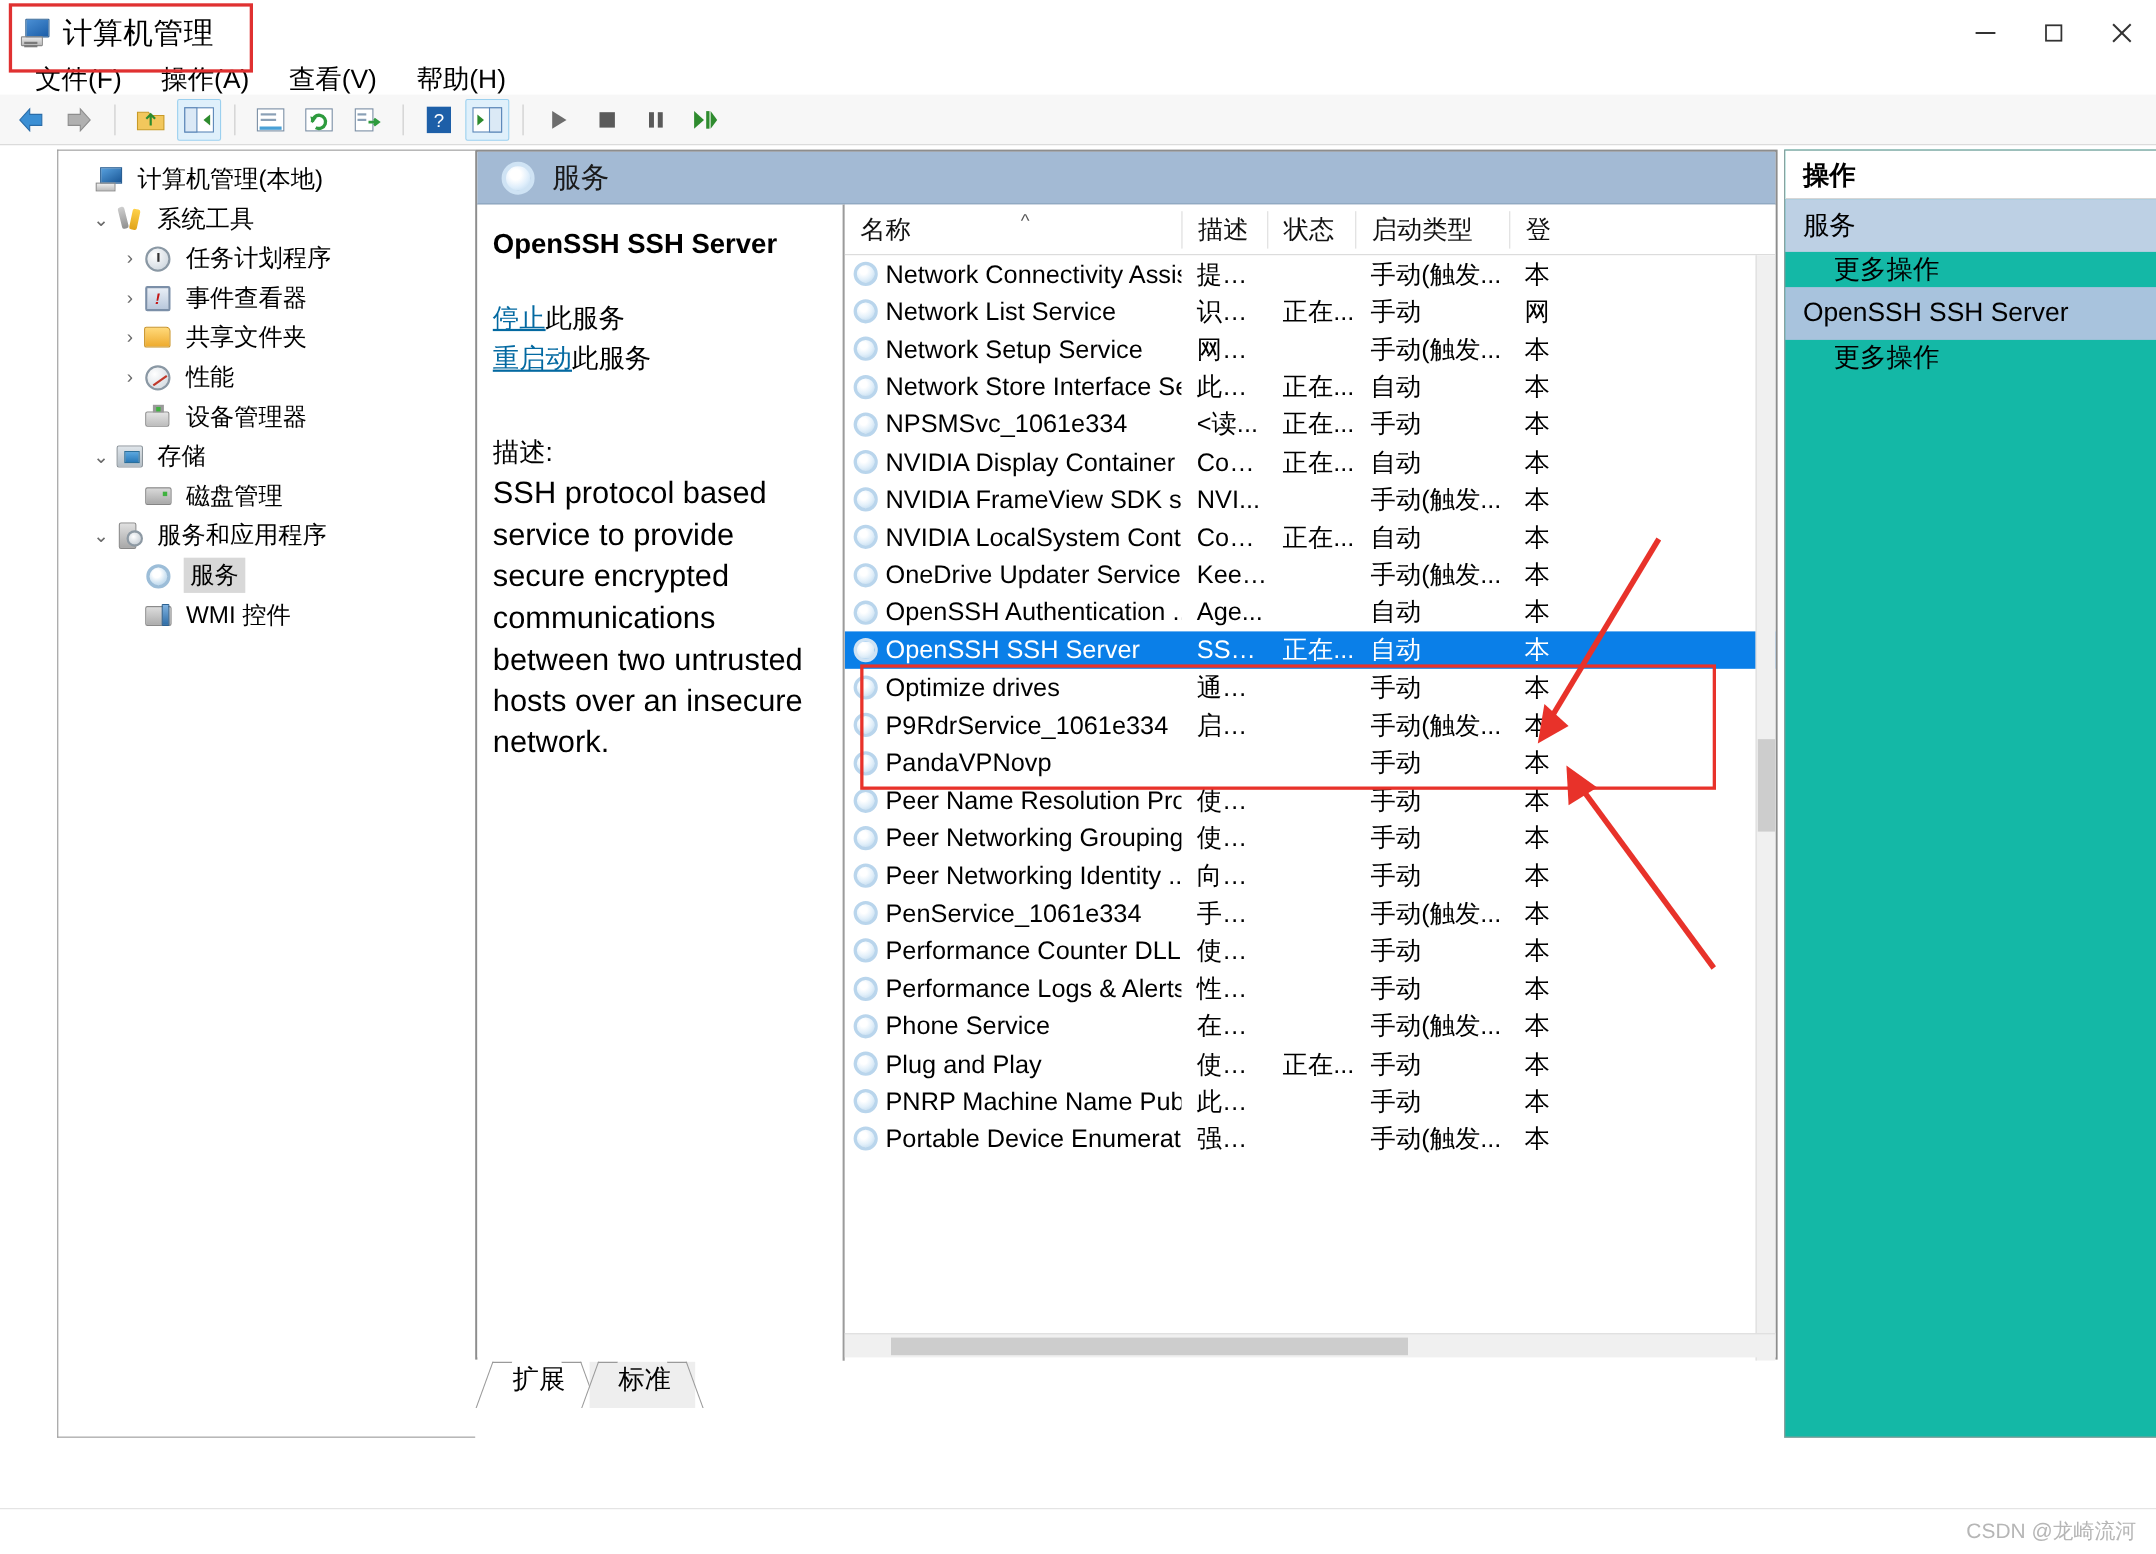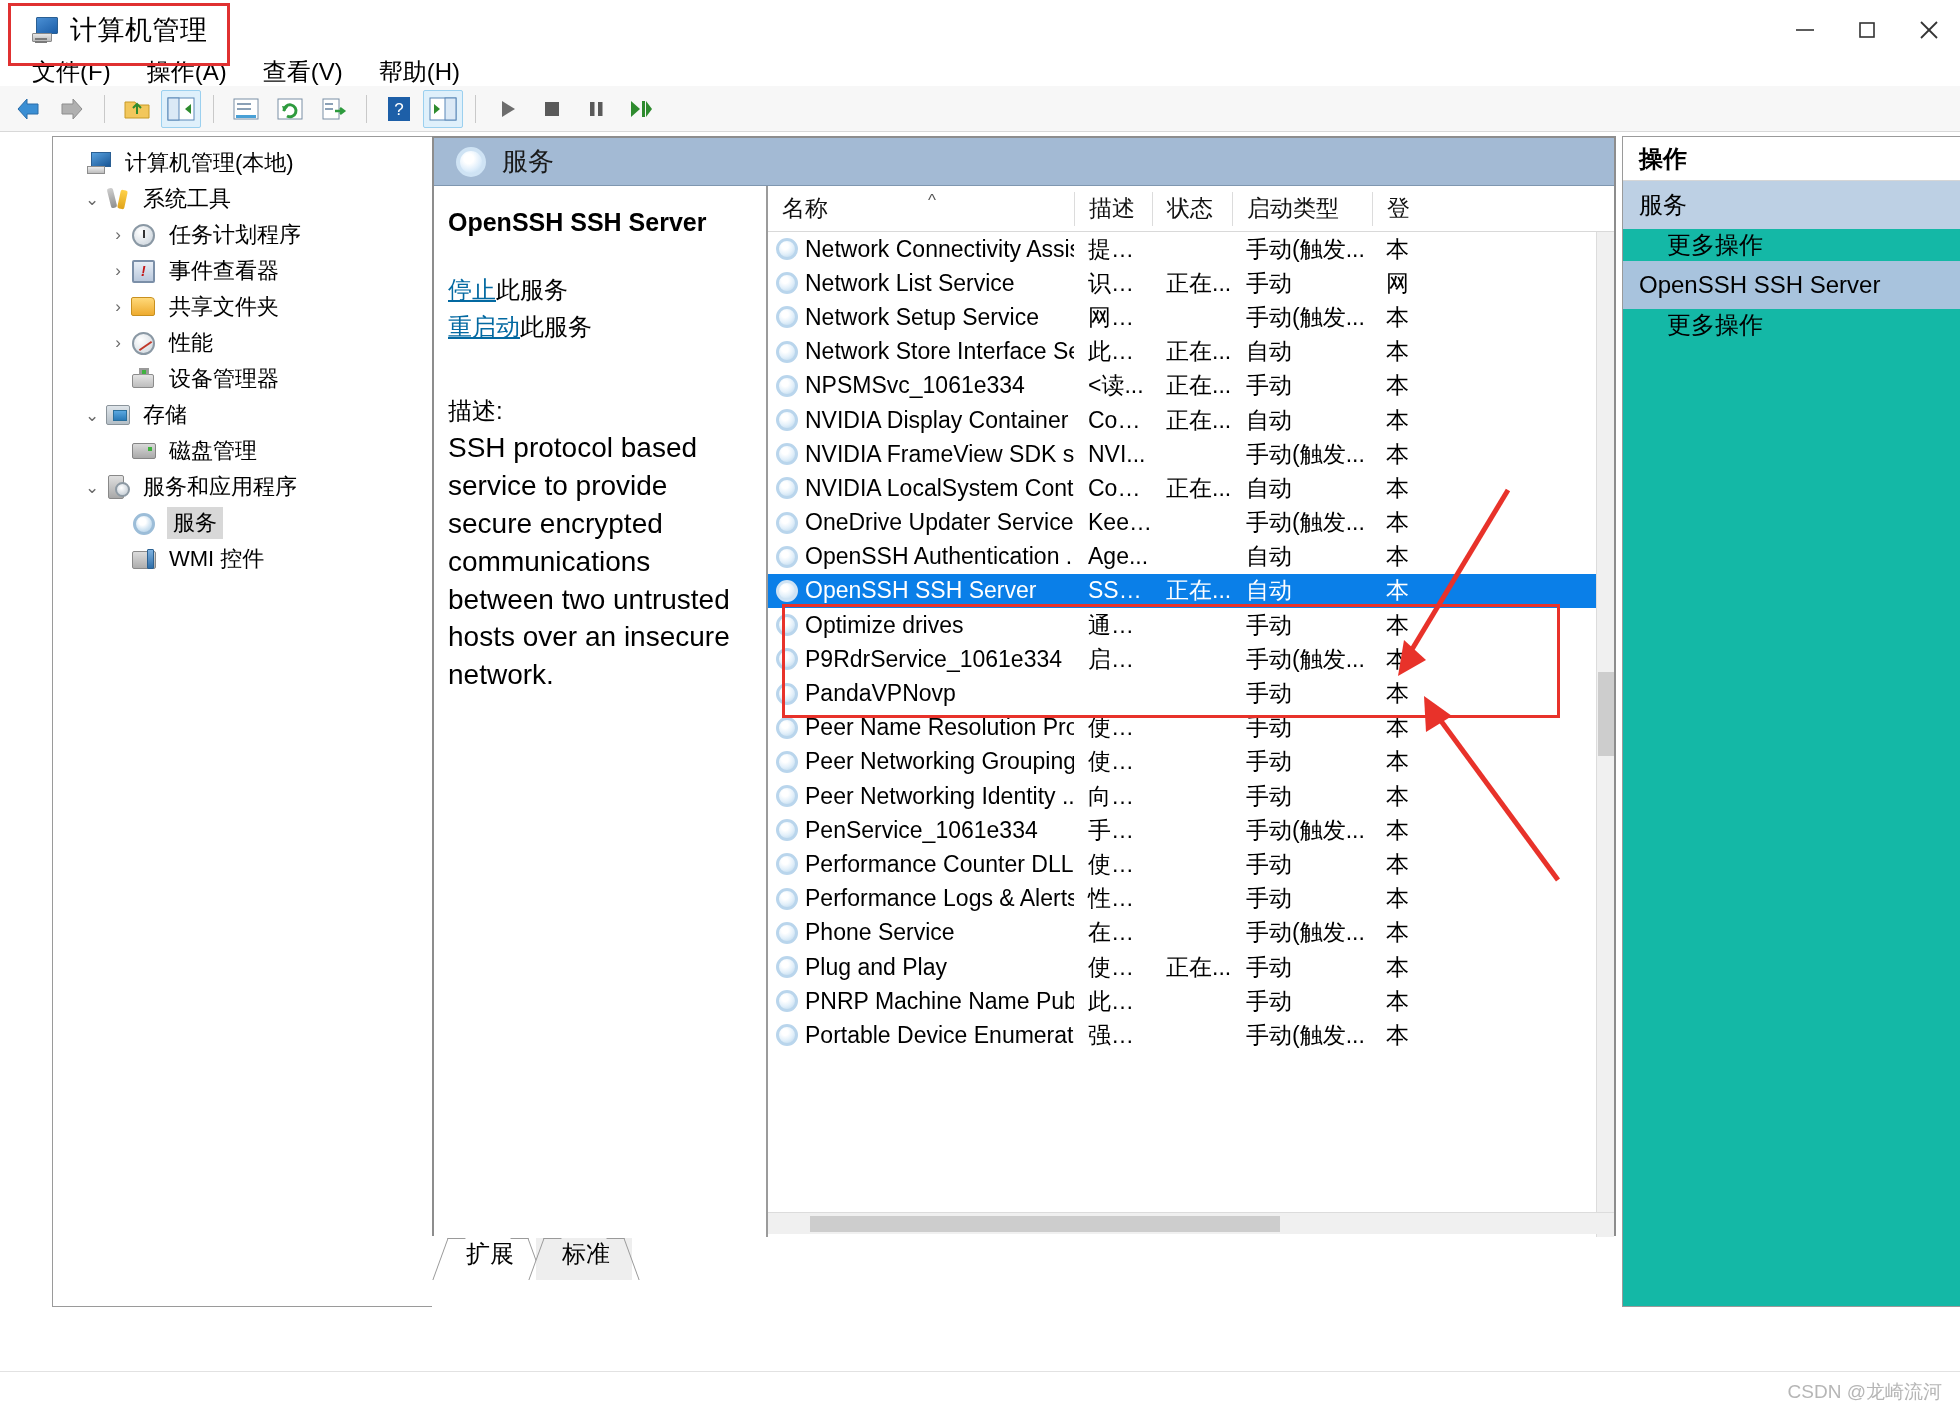--- a/index.html
+++ b/index.html
@@ -9,21 +9,21 @@
     background: #ffffff;
     overflow: hidden;
   }
   #app { position: relative; width: 1960px; height: 1413px; background:#fff; }
 
   
   .titlebar {
     position:absolute; left:0; top:0; width:1960px; height:60px;
     background:#ffffff; display:flex; align-items:center;
   }
-  .title-left { display:flex; align-items:center; padding-left:32px; gap:10px; }
+  .title-left { display:flex; align-items:center; padding-left:19px; gap:10px; }
   .app-icon { width:28px; height:26px; position:relative; flex:none; }
   .app-icon .scr {
     position:absolute; left:4px; top:0px; width:22px; height:17px;
     background:linear-gradient(150deg,#4a8fd4,#1c5ea8);
     border:1px solid #2a5f93; border-radius:1px;
   }
   .app-icon .base {
     position:absolute; left:0px; top:16px; width:20px; height:9px;
     background:linear-gradient(#e8e8e8,#b9b9b9); border:1px solid #8a8a8a; border-radius:1px;
   }

